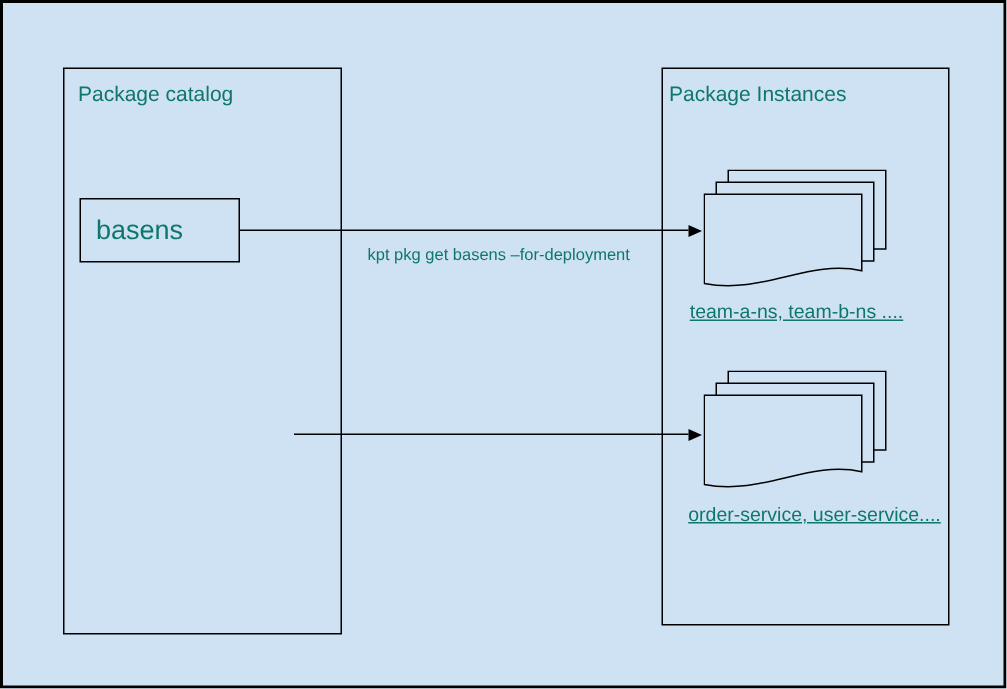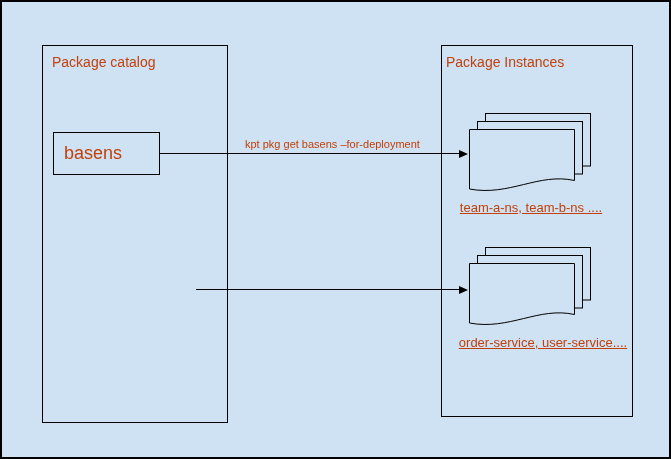--- a/index.html
+++ b/index.html
@@ -4,21 +4,21 @@
 <style>
   html, body { margin: 0; padding: 0; background: #ffffff; }
   * { box-sizing: border-box; }
   #canvas {
     position: relative;
     width: 671px;
     height: 459px;
     background: #cfe2f3;
     border: 2px solid #000000;
     font-family: "Liberation Sans", "DejaVu Sans", sans-serif;
-    color: #c2410c;
+    color: #0f766e;
     overflow: hidden;
   }
   .container-box {
     position: absolute;
     border: 1px solid #000000;
     background: transparent;
   }
   #catalog-box   { left: 40px;  top: 43px; width: 186px; height: 378px; }
   #instances-box { left: 439px; top: 43px; width: 192px; height: 372px; }
   .container-title {
@@ -54,20 +54,21 @@
     border-bottom: 4px solid transparent;
     border-left: 9px solid #000000;
   }
   #arrow-head-1 { left: 457px; top: 147.5px; }
   #arrow-head-2 { left: 457px; top: 283.5px; }
   .arrow-label {
     position: absolute;
     font-size: 11px;
     line-height: 13px;
     white-space: nowrap;
+    margin-top: 26px;
   }
   #arrow-label-1 { left: 243px; top: 136px; }
   #arrow-label-2 { left: 233px; top: 272px; }
   .doc-stack { position: absolute; }
   #doc-stack-1 { left: 467px; top: 111px; }
   #doc-stack-2 { left: 467px; top: 245px; }
   .doc-shape { fill: #cfe2f3; stroke: #000000; stroke-width: 1; }
   .stack-caption {
     position: absolute;
     width: 248px;

